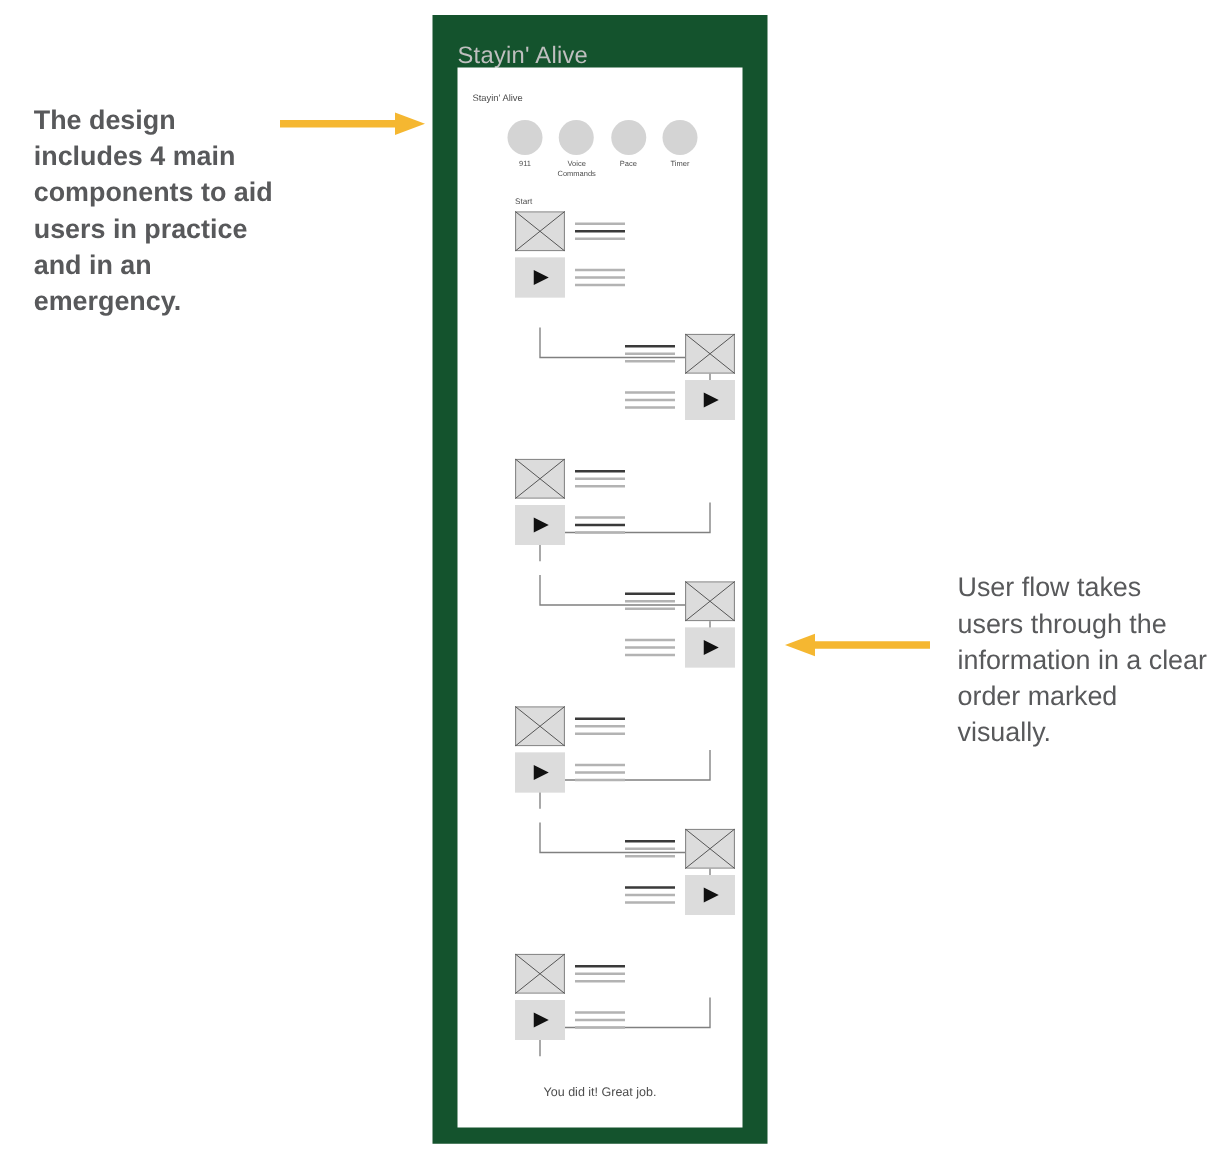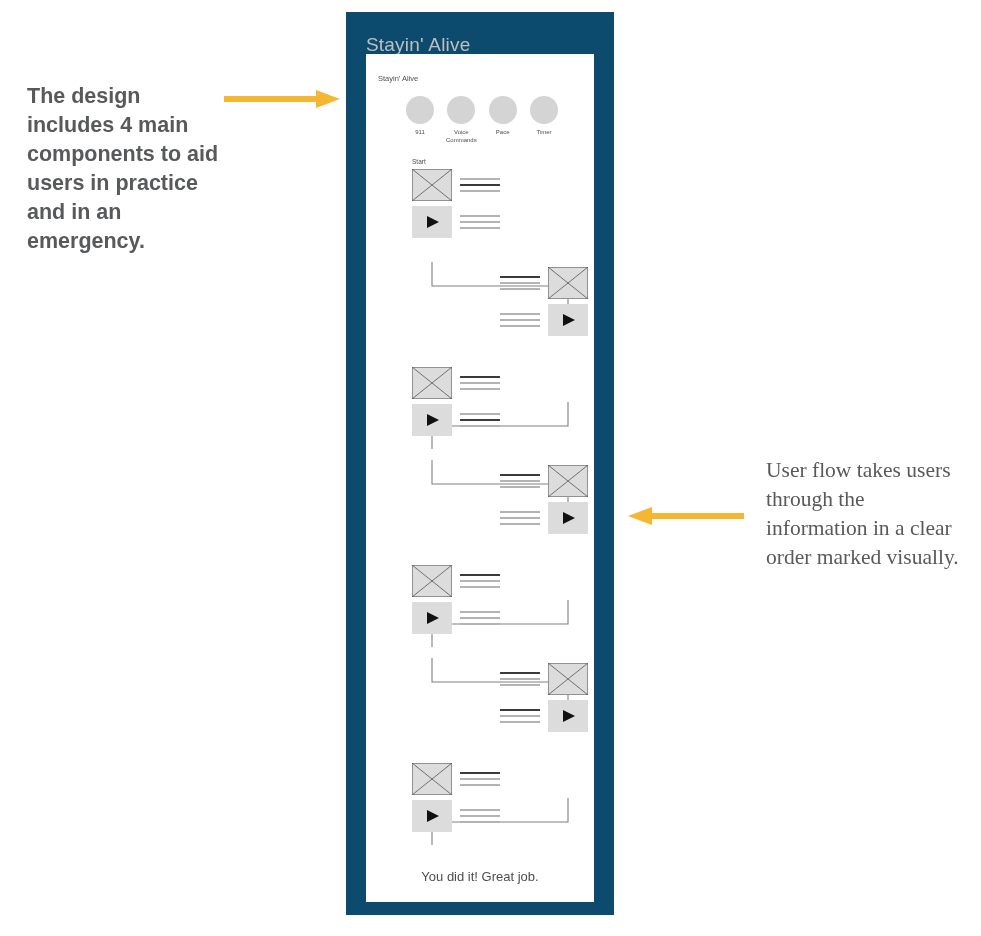--- a/index.html
+++ b/index.html
@@ -17,37 +17,37 @@
 
   
   .annotation {
     position: absolute;
     color: #58595B;
     font-size: 21.5px;
     line-height: 29px;
     font-family: "Liberation Sans", sans-serif;
   }
   #annotation-left { left: 27px; top: 82px; width: 200px; font-weight: bold; }
-  #annotation-right { left: 766px; top: 456px; width: 200px; font-family: Liberation Serif, serif; }
+  #annotation-right { left: 766px; top: 456px; width: 200px; }
 
   .arrow {
     position: absolute;
     height: 22px;
   }
   #arrow-right-pointing { left: 224px; top: 88px; width: 116px; }
   #arrow-left-pointing  { left: 628px; top: 505px; width: 116px; }
 
   
   #wireframe-panel {
     position: absolute;
     left: 346px;
     top: 12px;
     width: 268px;
     height: 903px;
-    background: #0c4a6e;
+    background: #14532d;
   }
   #app-title {
     position: absolute;
     left: 20px;
     top: 22px;
     font-size: 19px;
     color: #BFBFBF;
     letter-spacing: 0.2px;
   }
 
@@ -132,21 +132,21 @@
     margin: 2.1px 0;
     background: #B3B3B3;
   }
   .text-lines .ln.dark { background: #3A3A3A; }
 
   #success-message {
     position: absolute;
     width: 228px;
     top: 815px;
     text-align: center;
-    font-size: 13px;
+    font-size: 10px;
     color: #4D4D4D;
   }
 </style>
 </head>
 <body>
 
 <div class="annotation" id="annotation-left">The design includes 4 main components to aid users in practice and in an emergency.</div>
 
 <svg class="arrow" id="arrow-right-pointing" viewBox="0 0 116 22" width="116" height="22">
   <line x1="0" y1="11" x2="96" y2="11" stroke="#F5B731" stroke-width="6"></line>

